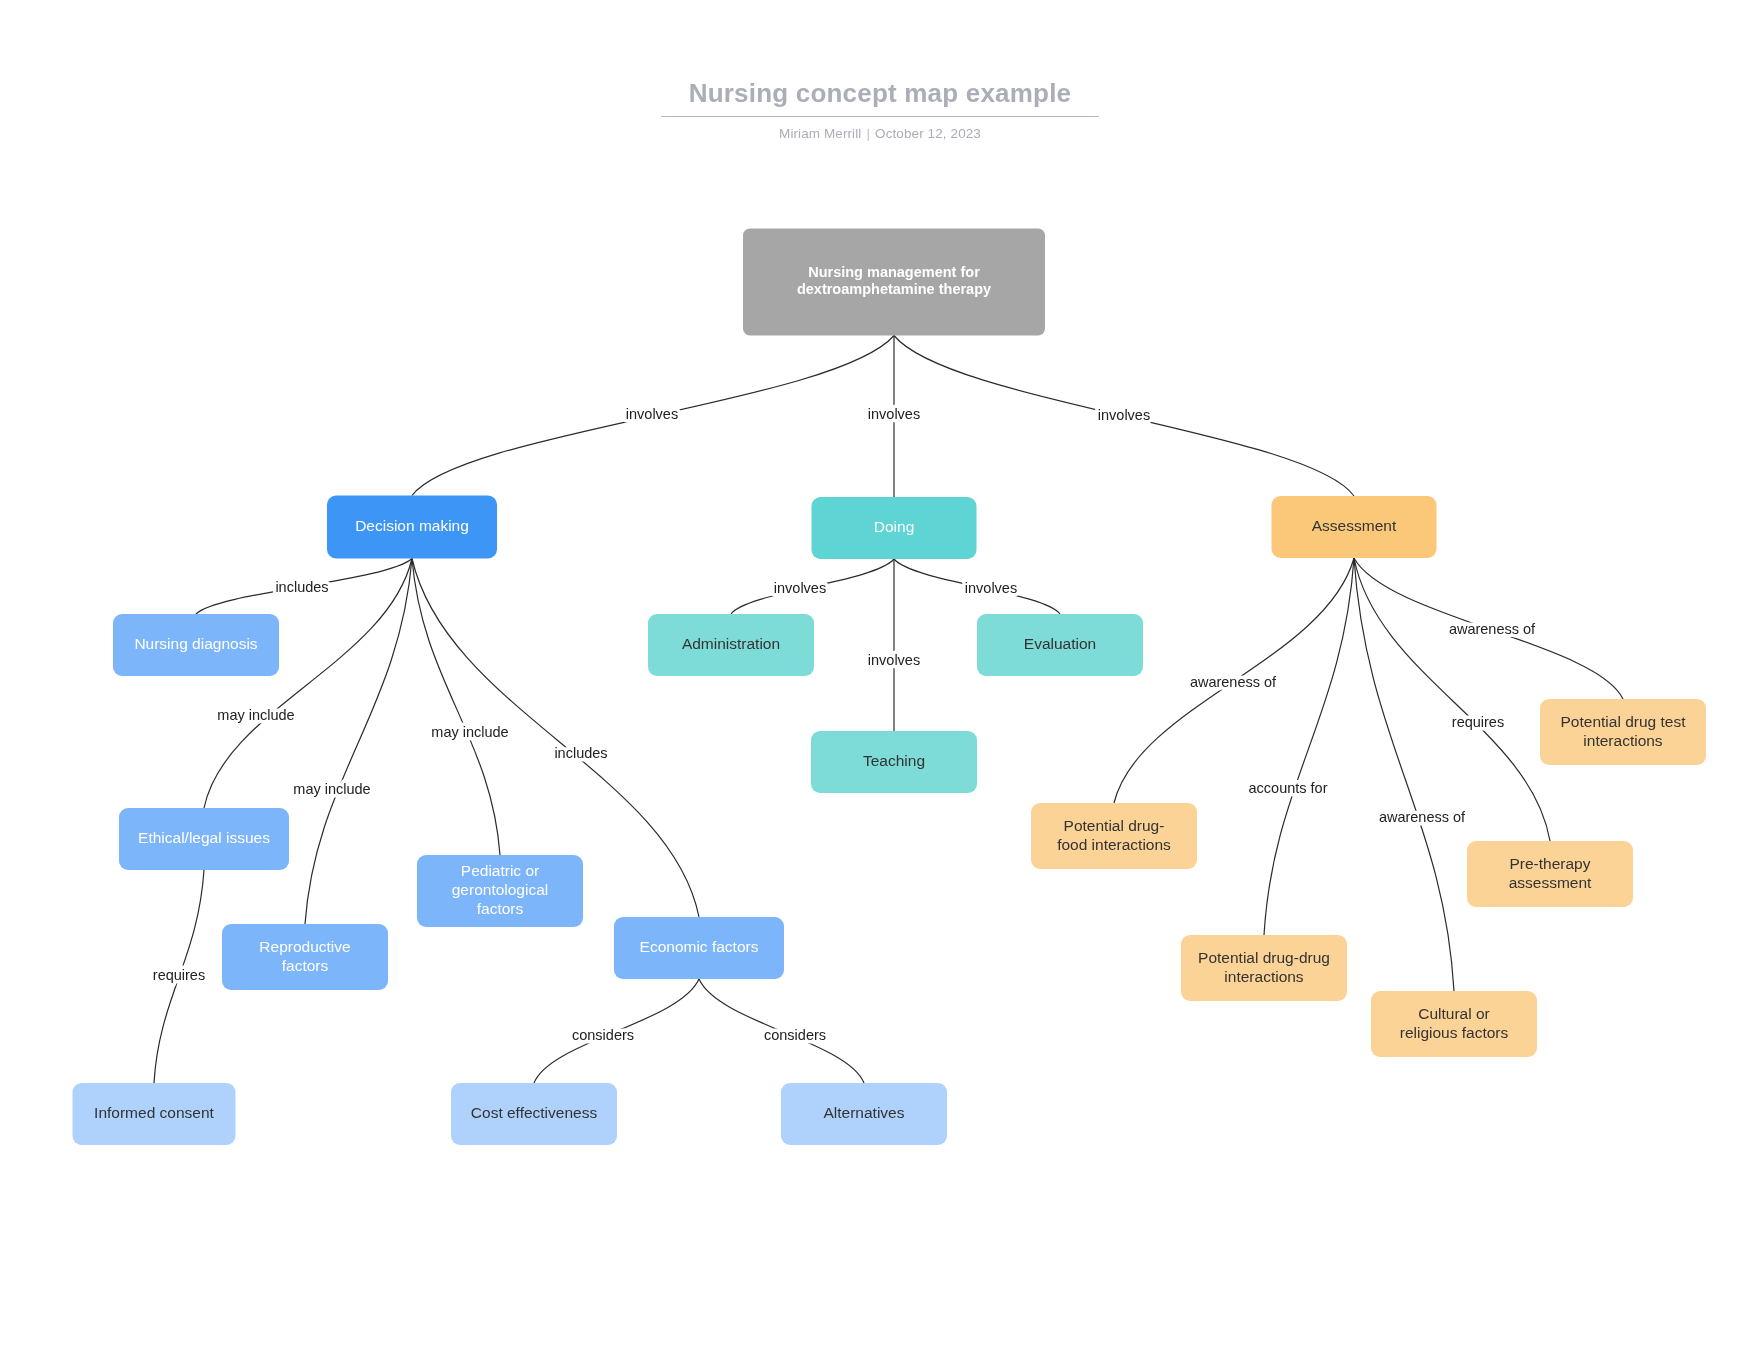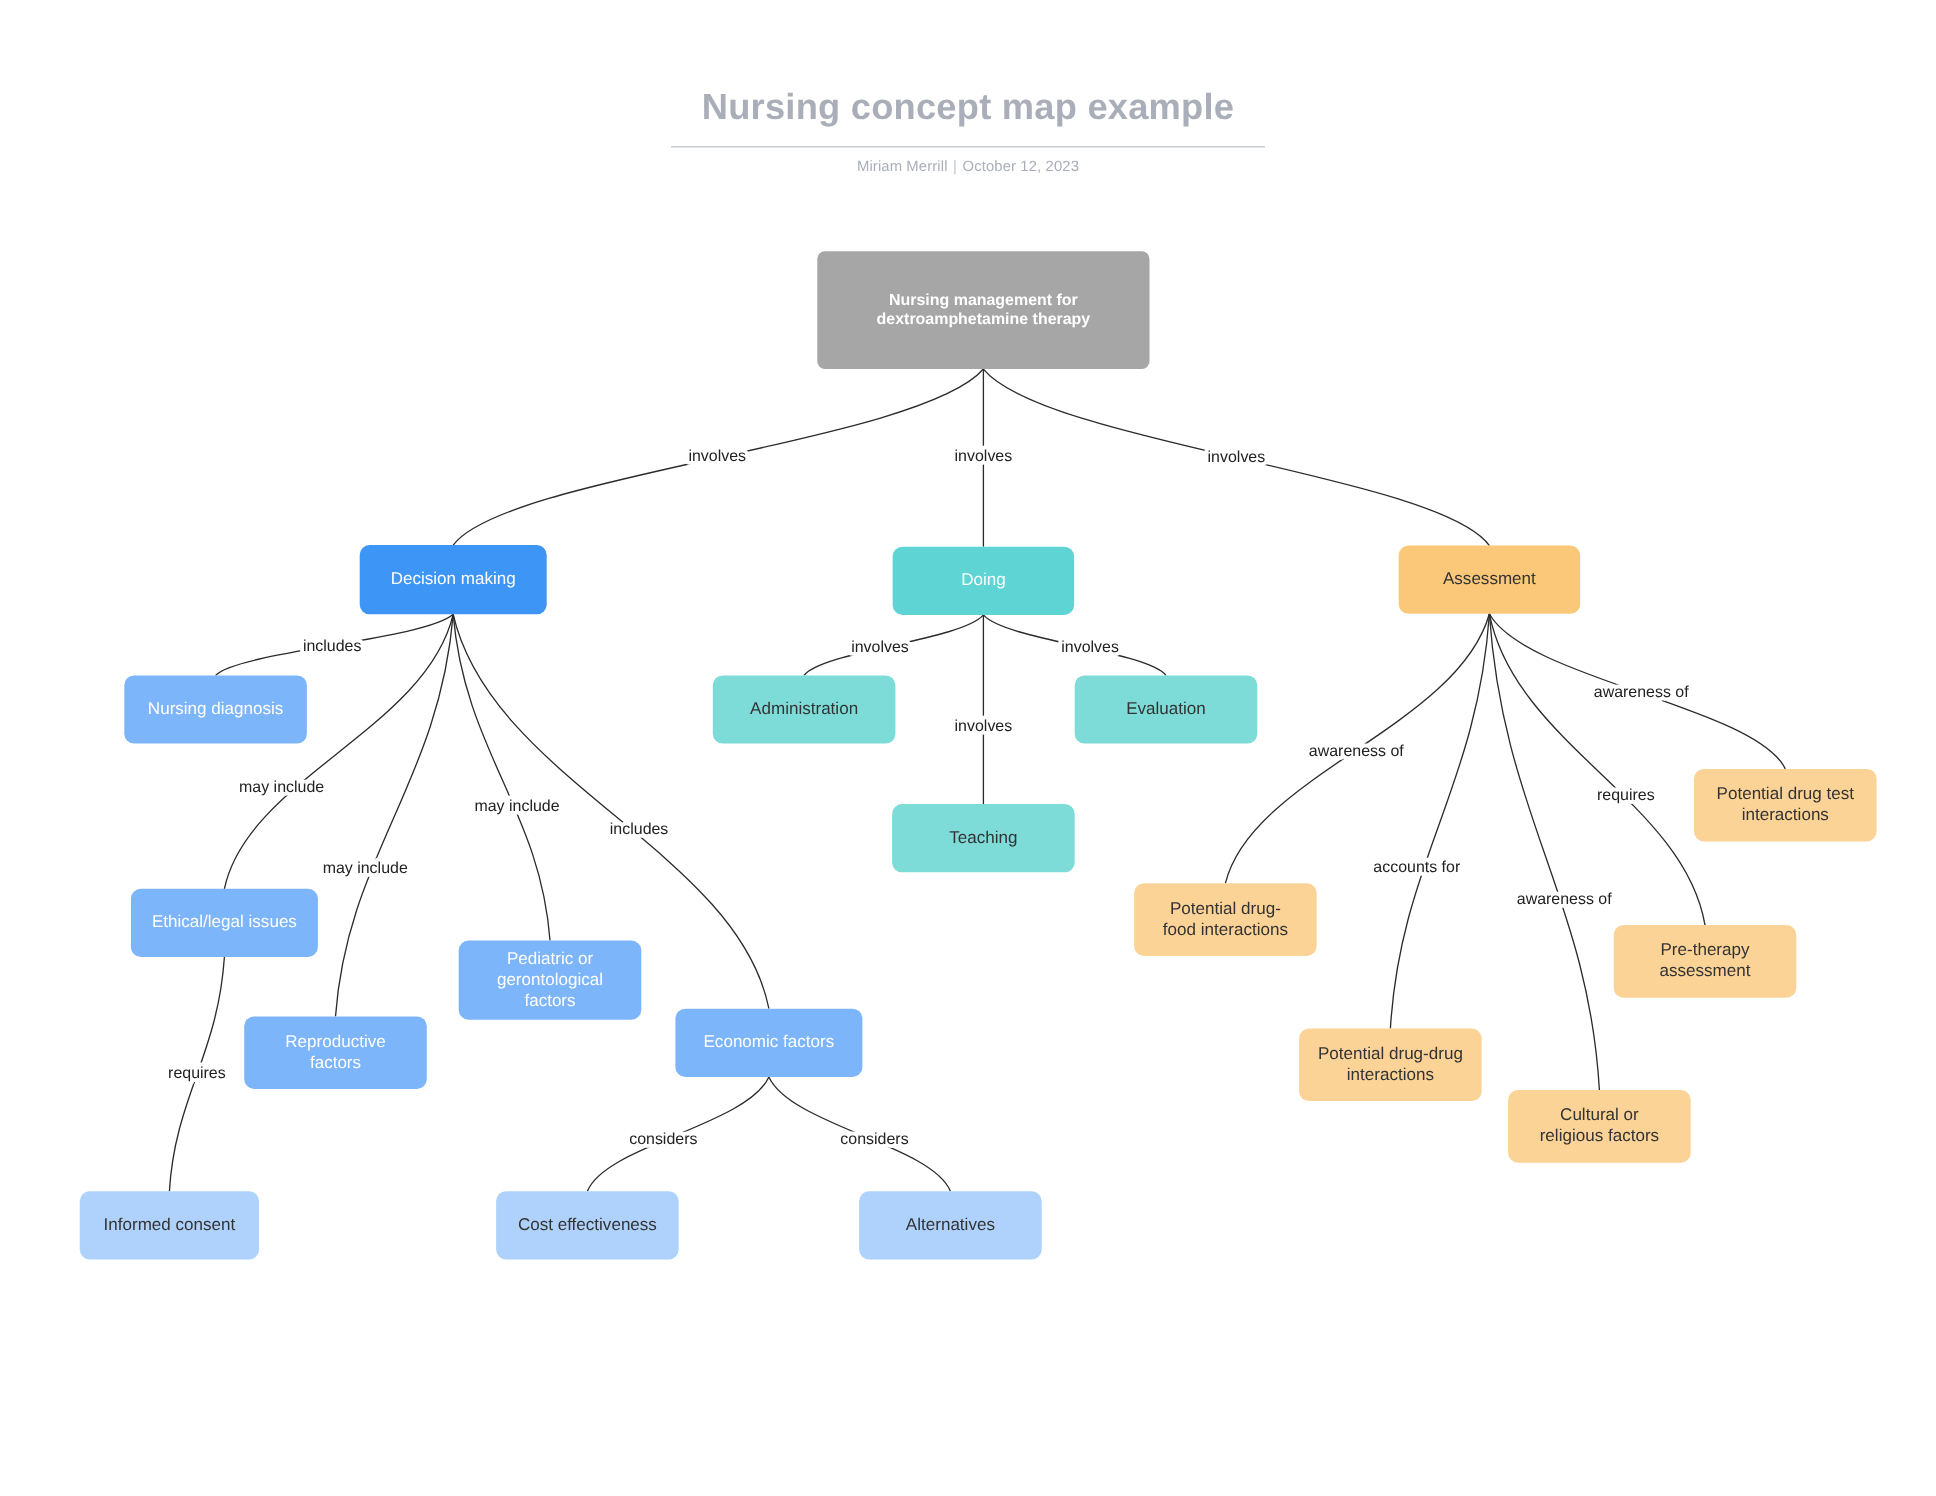--- a/index.html
+++ b/index.html
@@ -22,25 +22,25 @@
   }
   .title-block {
     position: absolute;
     top: 78px;
     left: 0;
     width: 1760px;
     text-align: center;
   }
   .doc-title {
     display: inline-block;
-    font-size: 33px;
+    font-size: 26px;
     font-weight: bold;
     color: #a9aeb8;
     letter-spacing: 0.2px;
-    padding: 0 28px 17px 28px;
+    padding: 0 28px 7px 28px;
     border-bottom: 1.6px solid #b3b8c2;
   }
   .doc-sub {
     margin-top: 9px;
     font-size: 13.5px;
     color: #a9aeb8;
     letter-spacing: 0.1px;
   }
   .doc-sub .sep {
     padding: 0 5px;

